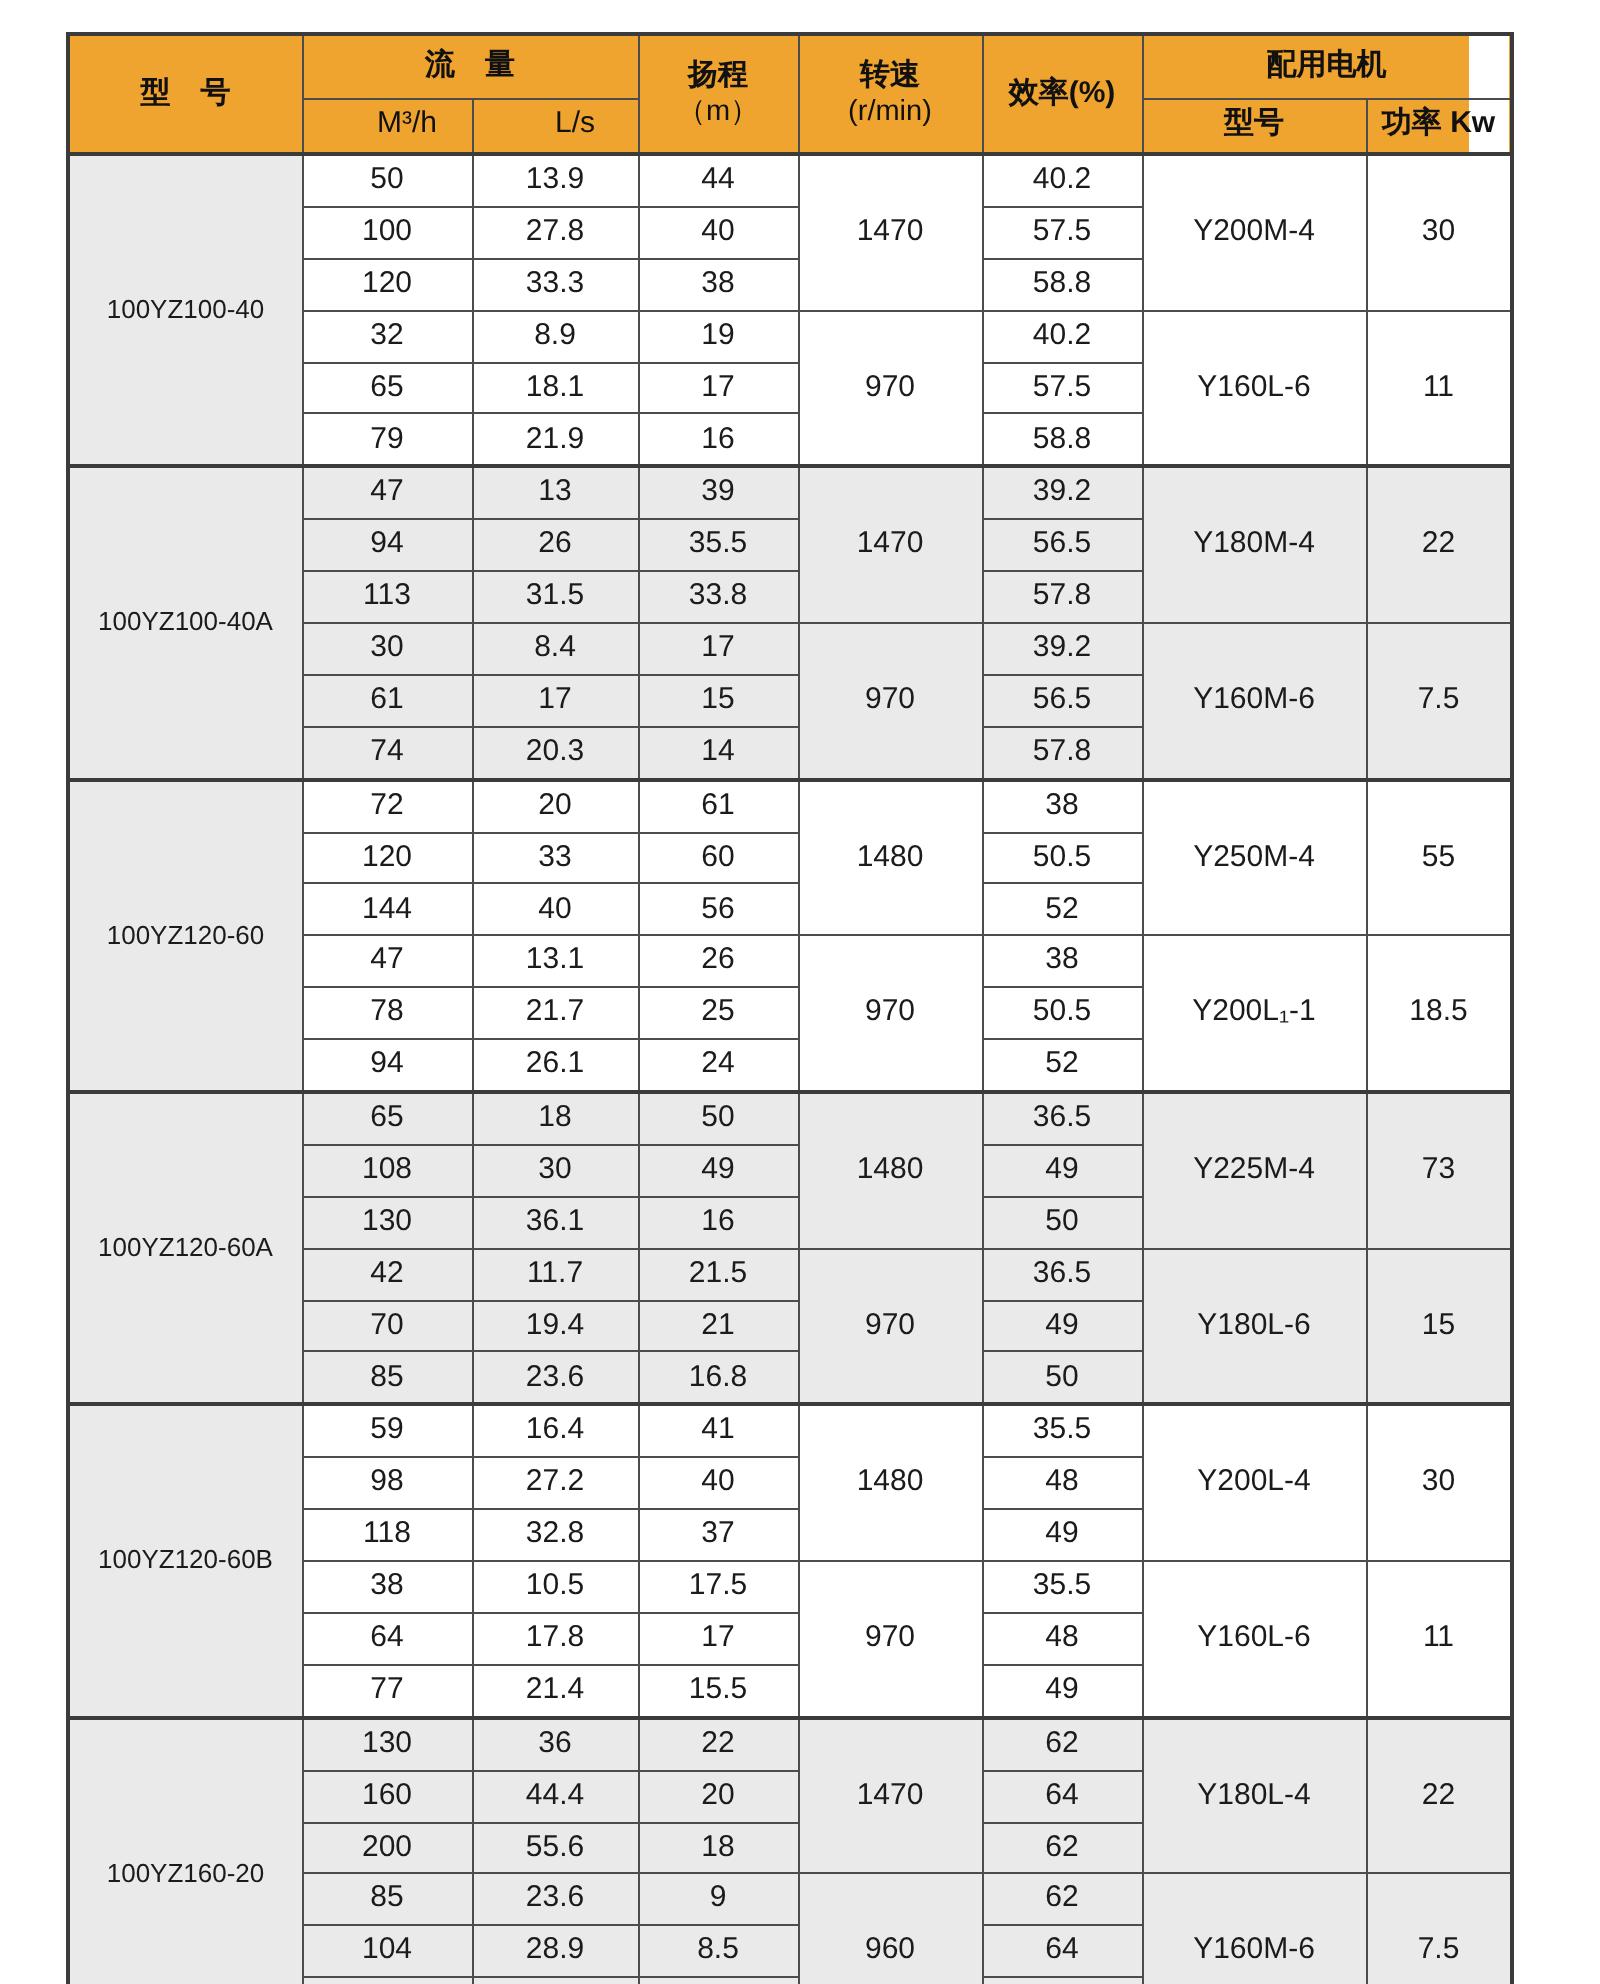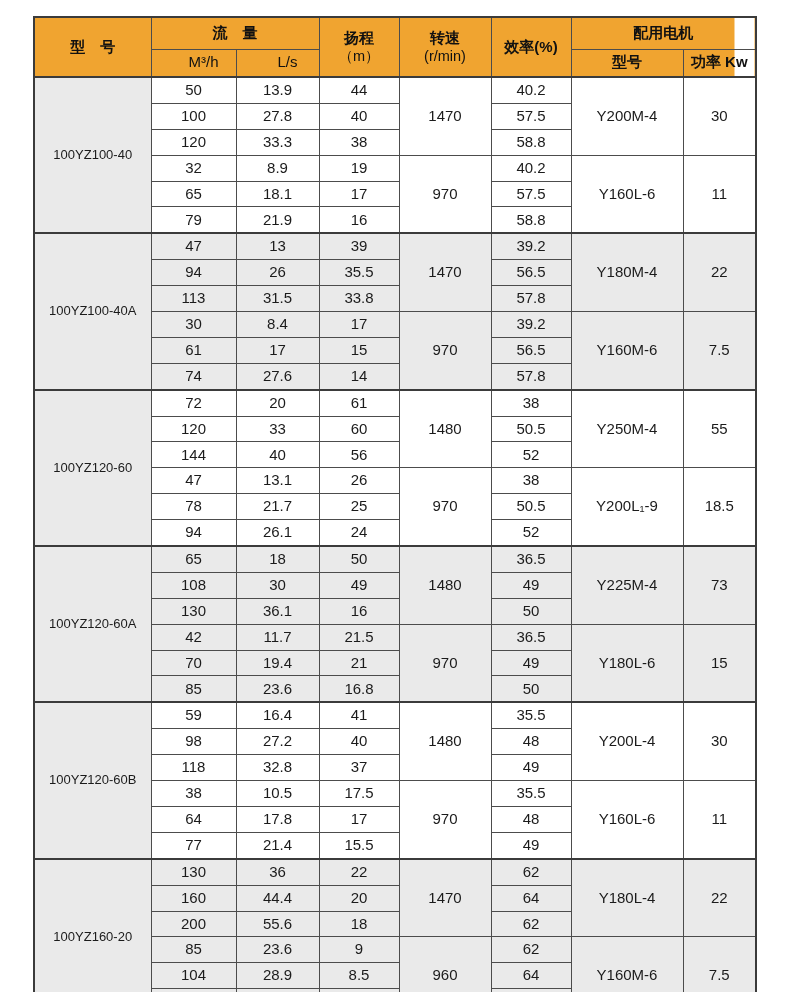--- a/index.html
+++ b/index.html
@@ -152,21 +152,21 @@
           <td rowspan="3">7.5</td>
         </tr>
         <tr class="shaded">
           <td>61</td>
           <td>17</td>
           <td>15</td>
           <td>56.5</td>
         </tr>
         <tr class="shaded">
           <td>74</td>
-          <td>27.6</td>
+          <td>20.3</td>
           <td>14</td>
           <td>57.8</td>
         </tr>
         <tr class="group-start">
           <td rowspan="6" class="model-cell">100YZ120-60</td>
           <td>72</td>
           <td>20</td>
           <td>61</td>
           <td rowspan="3">1480</td>
           <td>38</td>
@@ -184,21 +184,21 @@
           <td>40</td>
           <td>56</td>
           <td>52</td>
         </tr>
         <tr>
           <td>47</td>
           <td>13.1</td>
           <td>26</td>
           <td rowspan="3">970</td>
           <td>38</td>
-          <td rowspan="3">Y200L₁-9</td>
+          <td rowspan="3">Y200L₁-1</td>
           <td rowspan="3">18.5</td>
         </tr>
         <tr>
           <td>78</td>
           <td>21.7</td>
           <td>25</td>
           <td>50.5</td>
         </tr>
         <tr>
           <td>94</td>

